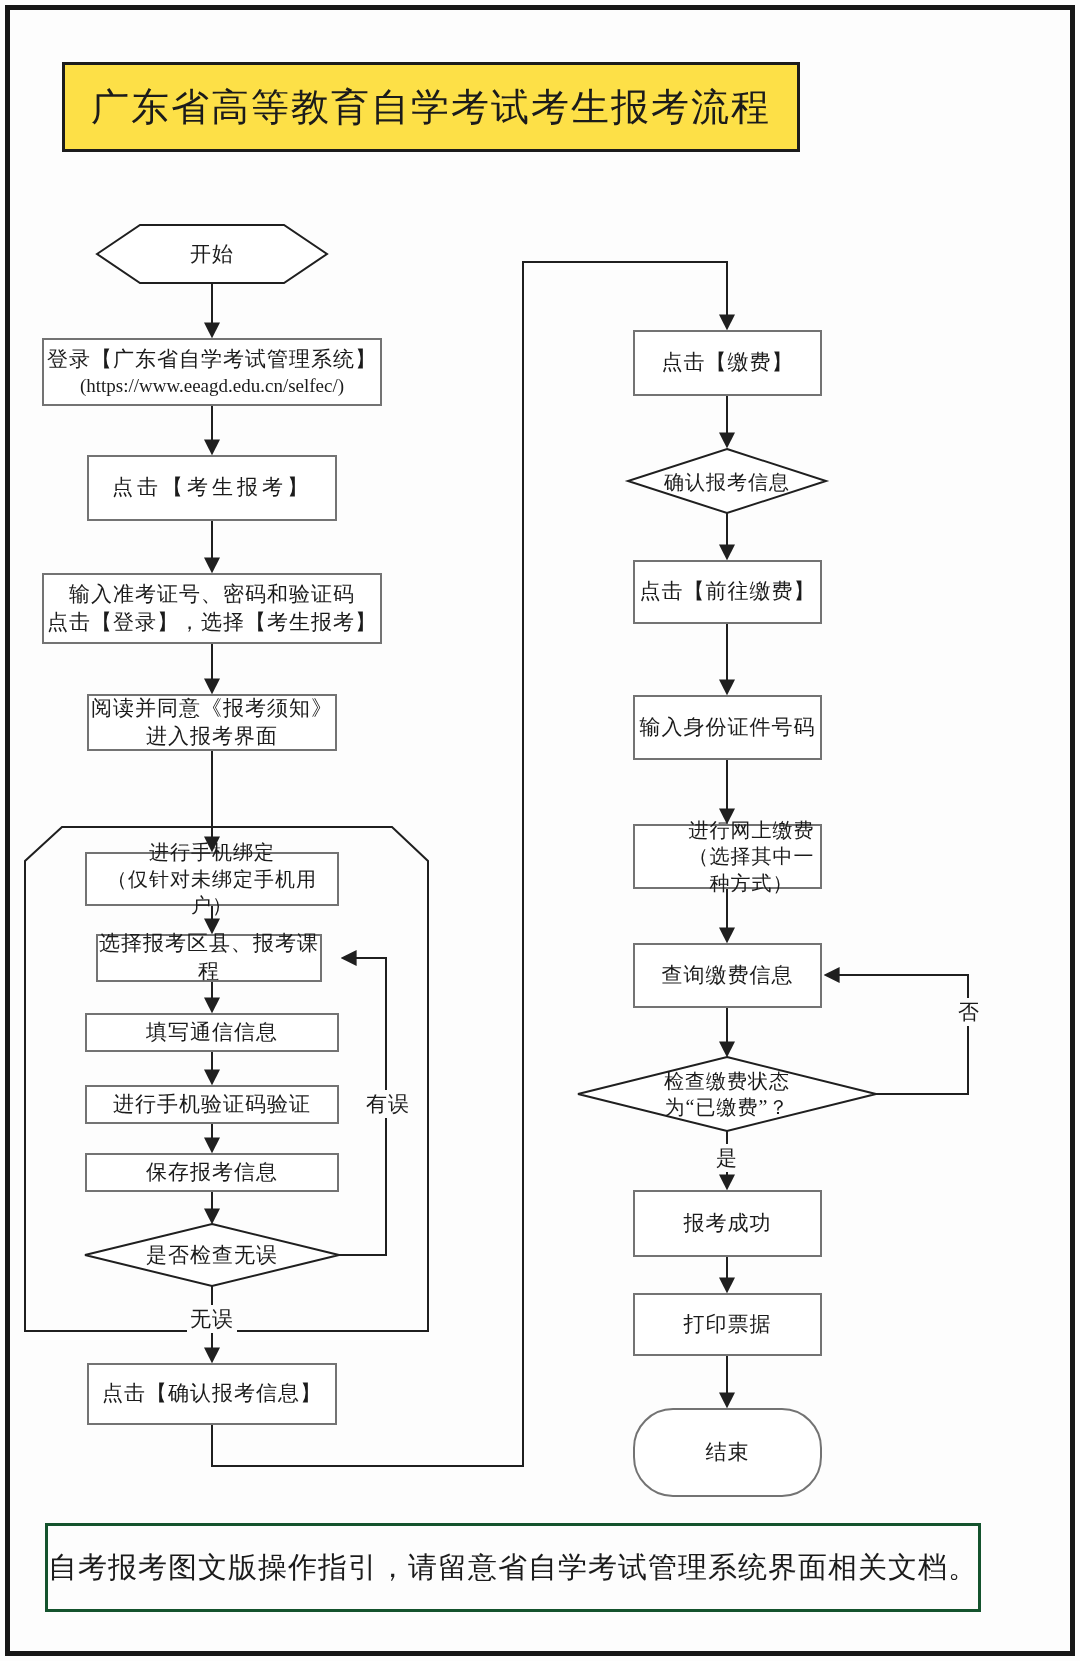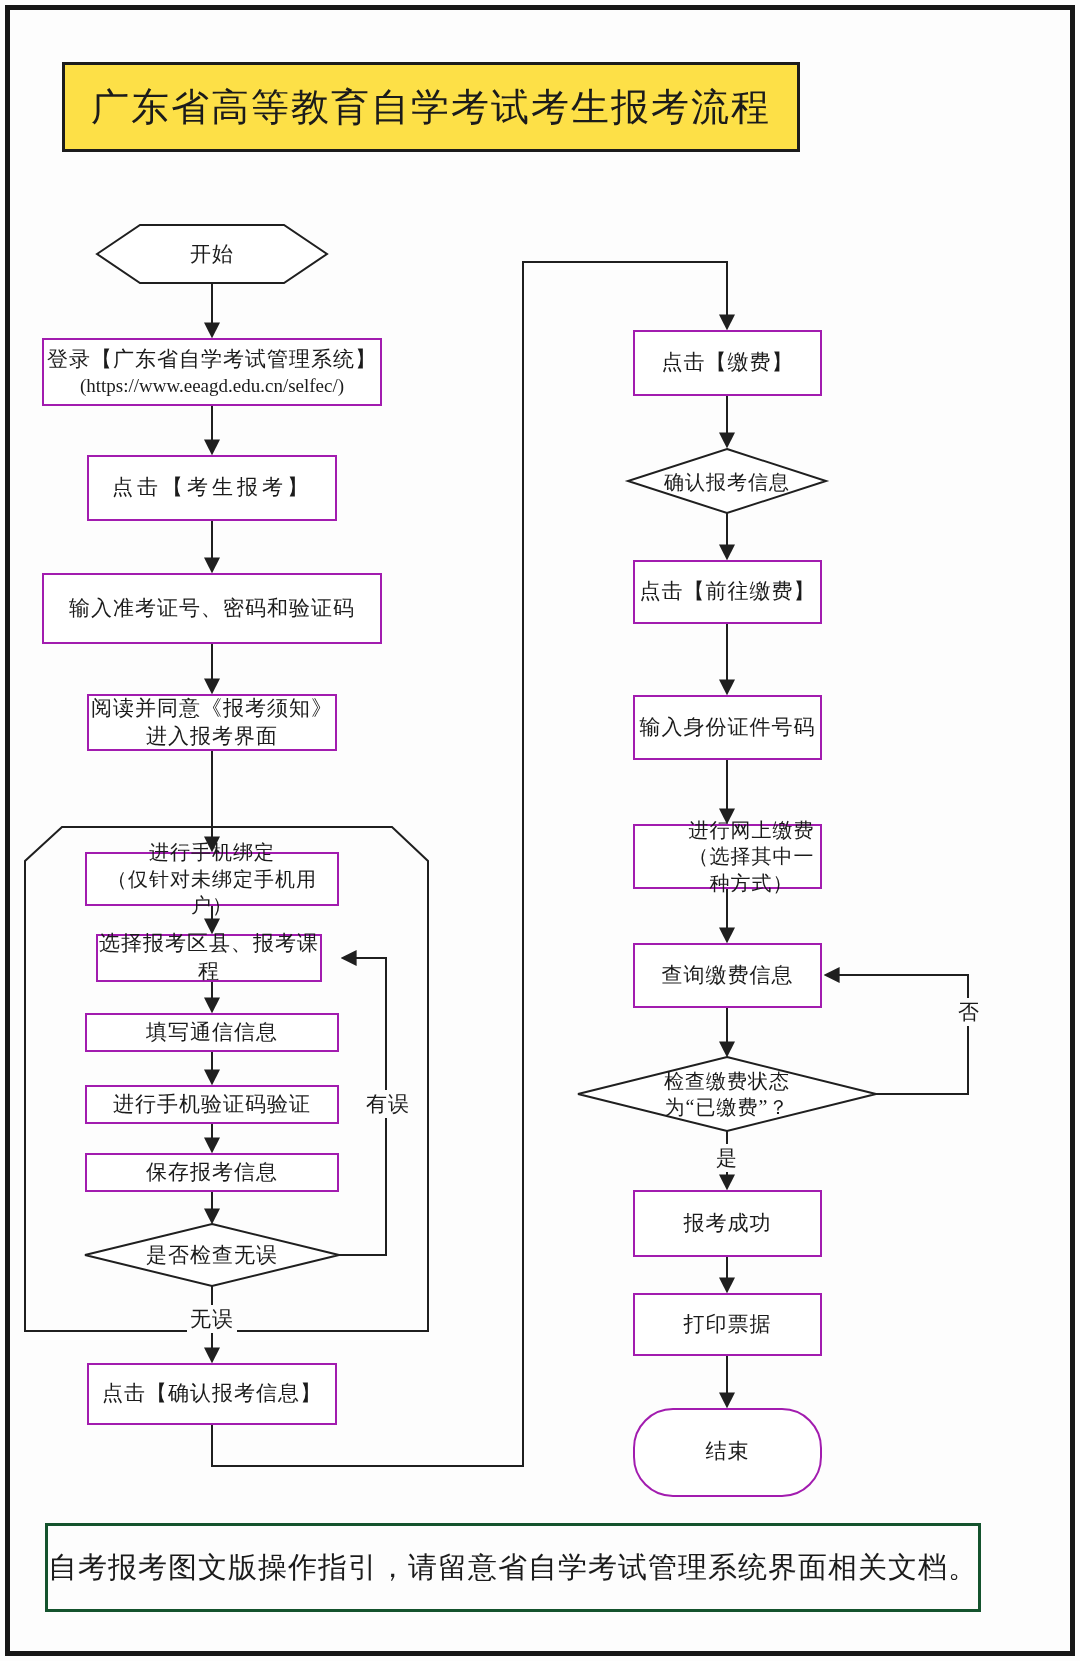--- a/index.html
+++ b/index.html
@@ -20,21 +20,21 @@
   .svg-layer{position:absolute;left:0;top:0;width:1080px;height:1661px;}
   .title-box{
     position:absolute;left:62px;top:62px;width:738px;height:90px;
     border:3px solid #1c1c1c;background:#fde047;
     display:flex;align-items:center;justify-content:center;
     box-sizing:border-box;
   }
   .title-text{font-size:38px;letter-spacing:2px;white-space:nowrap;}
   .node{
     position:absolute;
-    border:2px solid #a21caf;background:#ffffff;
+    border:2px solid #737373;background:#ffffff;
     display:flex;flex-direction:column;align-items:center;justify-content:center;
     text-align:center;font-size:21px;line-height:1.32;letter-spacing:1px;
     box-sizing:border-box;
   }
   .node .small{font-size:19px;letter-spacing:0;}
   .node.spread{letter-spacing:4px;}
   .stadium{border-radius:40px;}
   .shape-label{
     position:absolute;transform:translate(-50%,-50%);
     text-align:center;font-size:21px;line-height:1.3;letter-spacing:1px;
@@ -110,20 +110,21 @@
     <span>登录【广东省自学考试管理系统】</span>
     <span class="small">(https://www.eeagd.edu.cn/selfec/)</span>
   </div>
 
   <div class="node spread" style="left:87px;top:455px;width:250px;height:66px;">
     <span>点击【考生报考】</span>
   </div>
 
   <div class="node" style="left:42px;top:573px;width:340px;height:71px;">
     <span>输入准考证号、密码和验证码</span>
+    <span>点击【登录】，选择【考生报考】</span>
   </div>
 
   <div class="node" style="left:87px;top:694px;width:250px;height:57px;">
     <span>阅读并同意《报考须知》</span>
     <span>进入报考界面</span>
   </div>
 
   <div class="node" style="left:85px;top:852px;width:254px;height:54px;font-size:20px;">
     <span>进行手机绑定</span>
     <span>（仅针对未绑定手机用户）</span>
@@ -180,21 +181,21 @@
   </div>
 
   <div class="node" style="left:633px;top:1190px;width:189px;height:67px;">
     <span>报考成功</span>
   </div>
 
   <div class="node" style="left:633px;top:1293px;width:189px;height:63px;">
     <span>打印票据</span>
   </div>
 
-  <div class="node stadium" style="left:633px;top:1408px;width:189px;height:89px;font-family:Liberation Mono, monospace;">
+  <div class="node stadium" style="left:633px;top:1408px;width:189px;height:89px;">
     <span>结束</span>
   </div>
 
   <div class="edge-label" style="left:388px;top:1104px;">有误</div>
   <div class="edge-label" style="left:212px;top:1319px;">无误</div>
   <div class="edge-label" style="left:969px;top:1012px;">否</div>
   <div class="edge-label" style="left:727px;top:1158px;">是</div>
 
   <div class="footer-box">
     <span class="footer-text">自考报考图文版操作指引，请留意省自学考试管理系统界面相关文档。</span>

